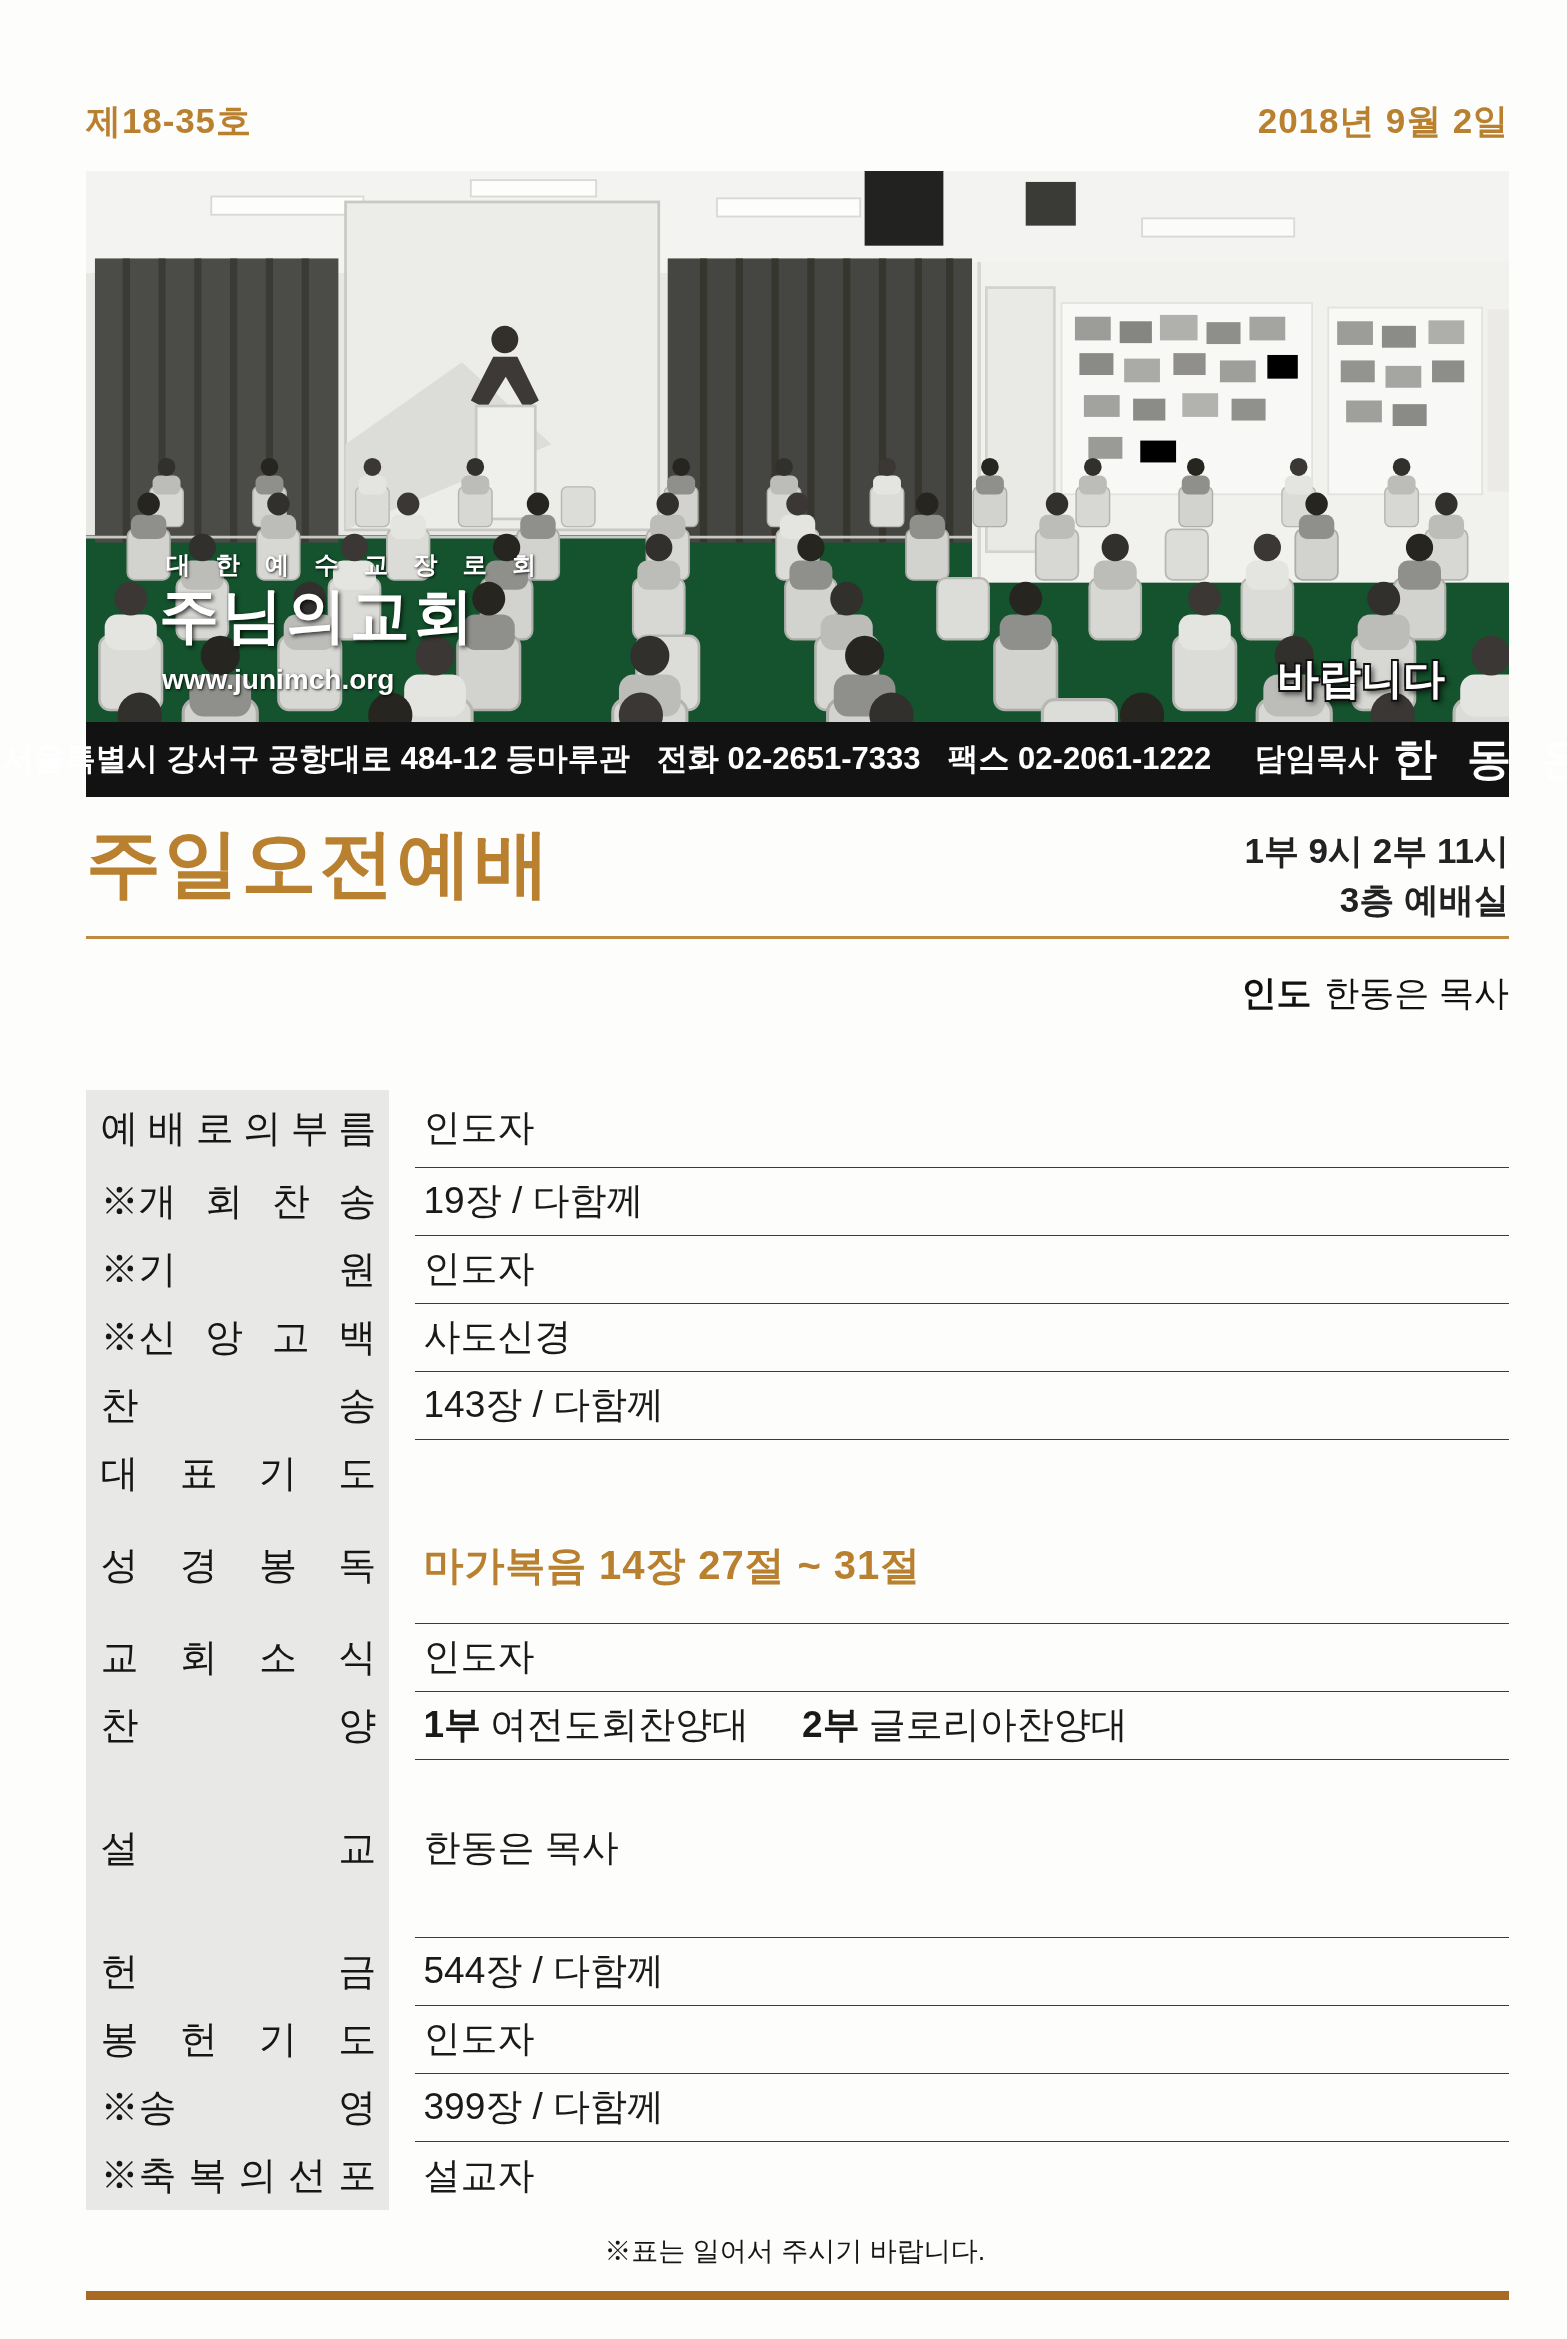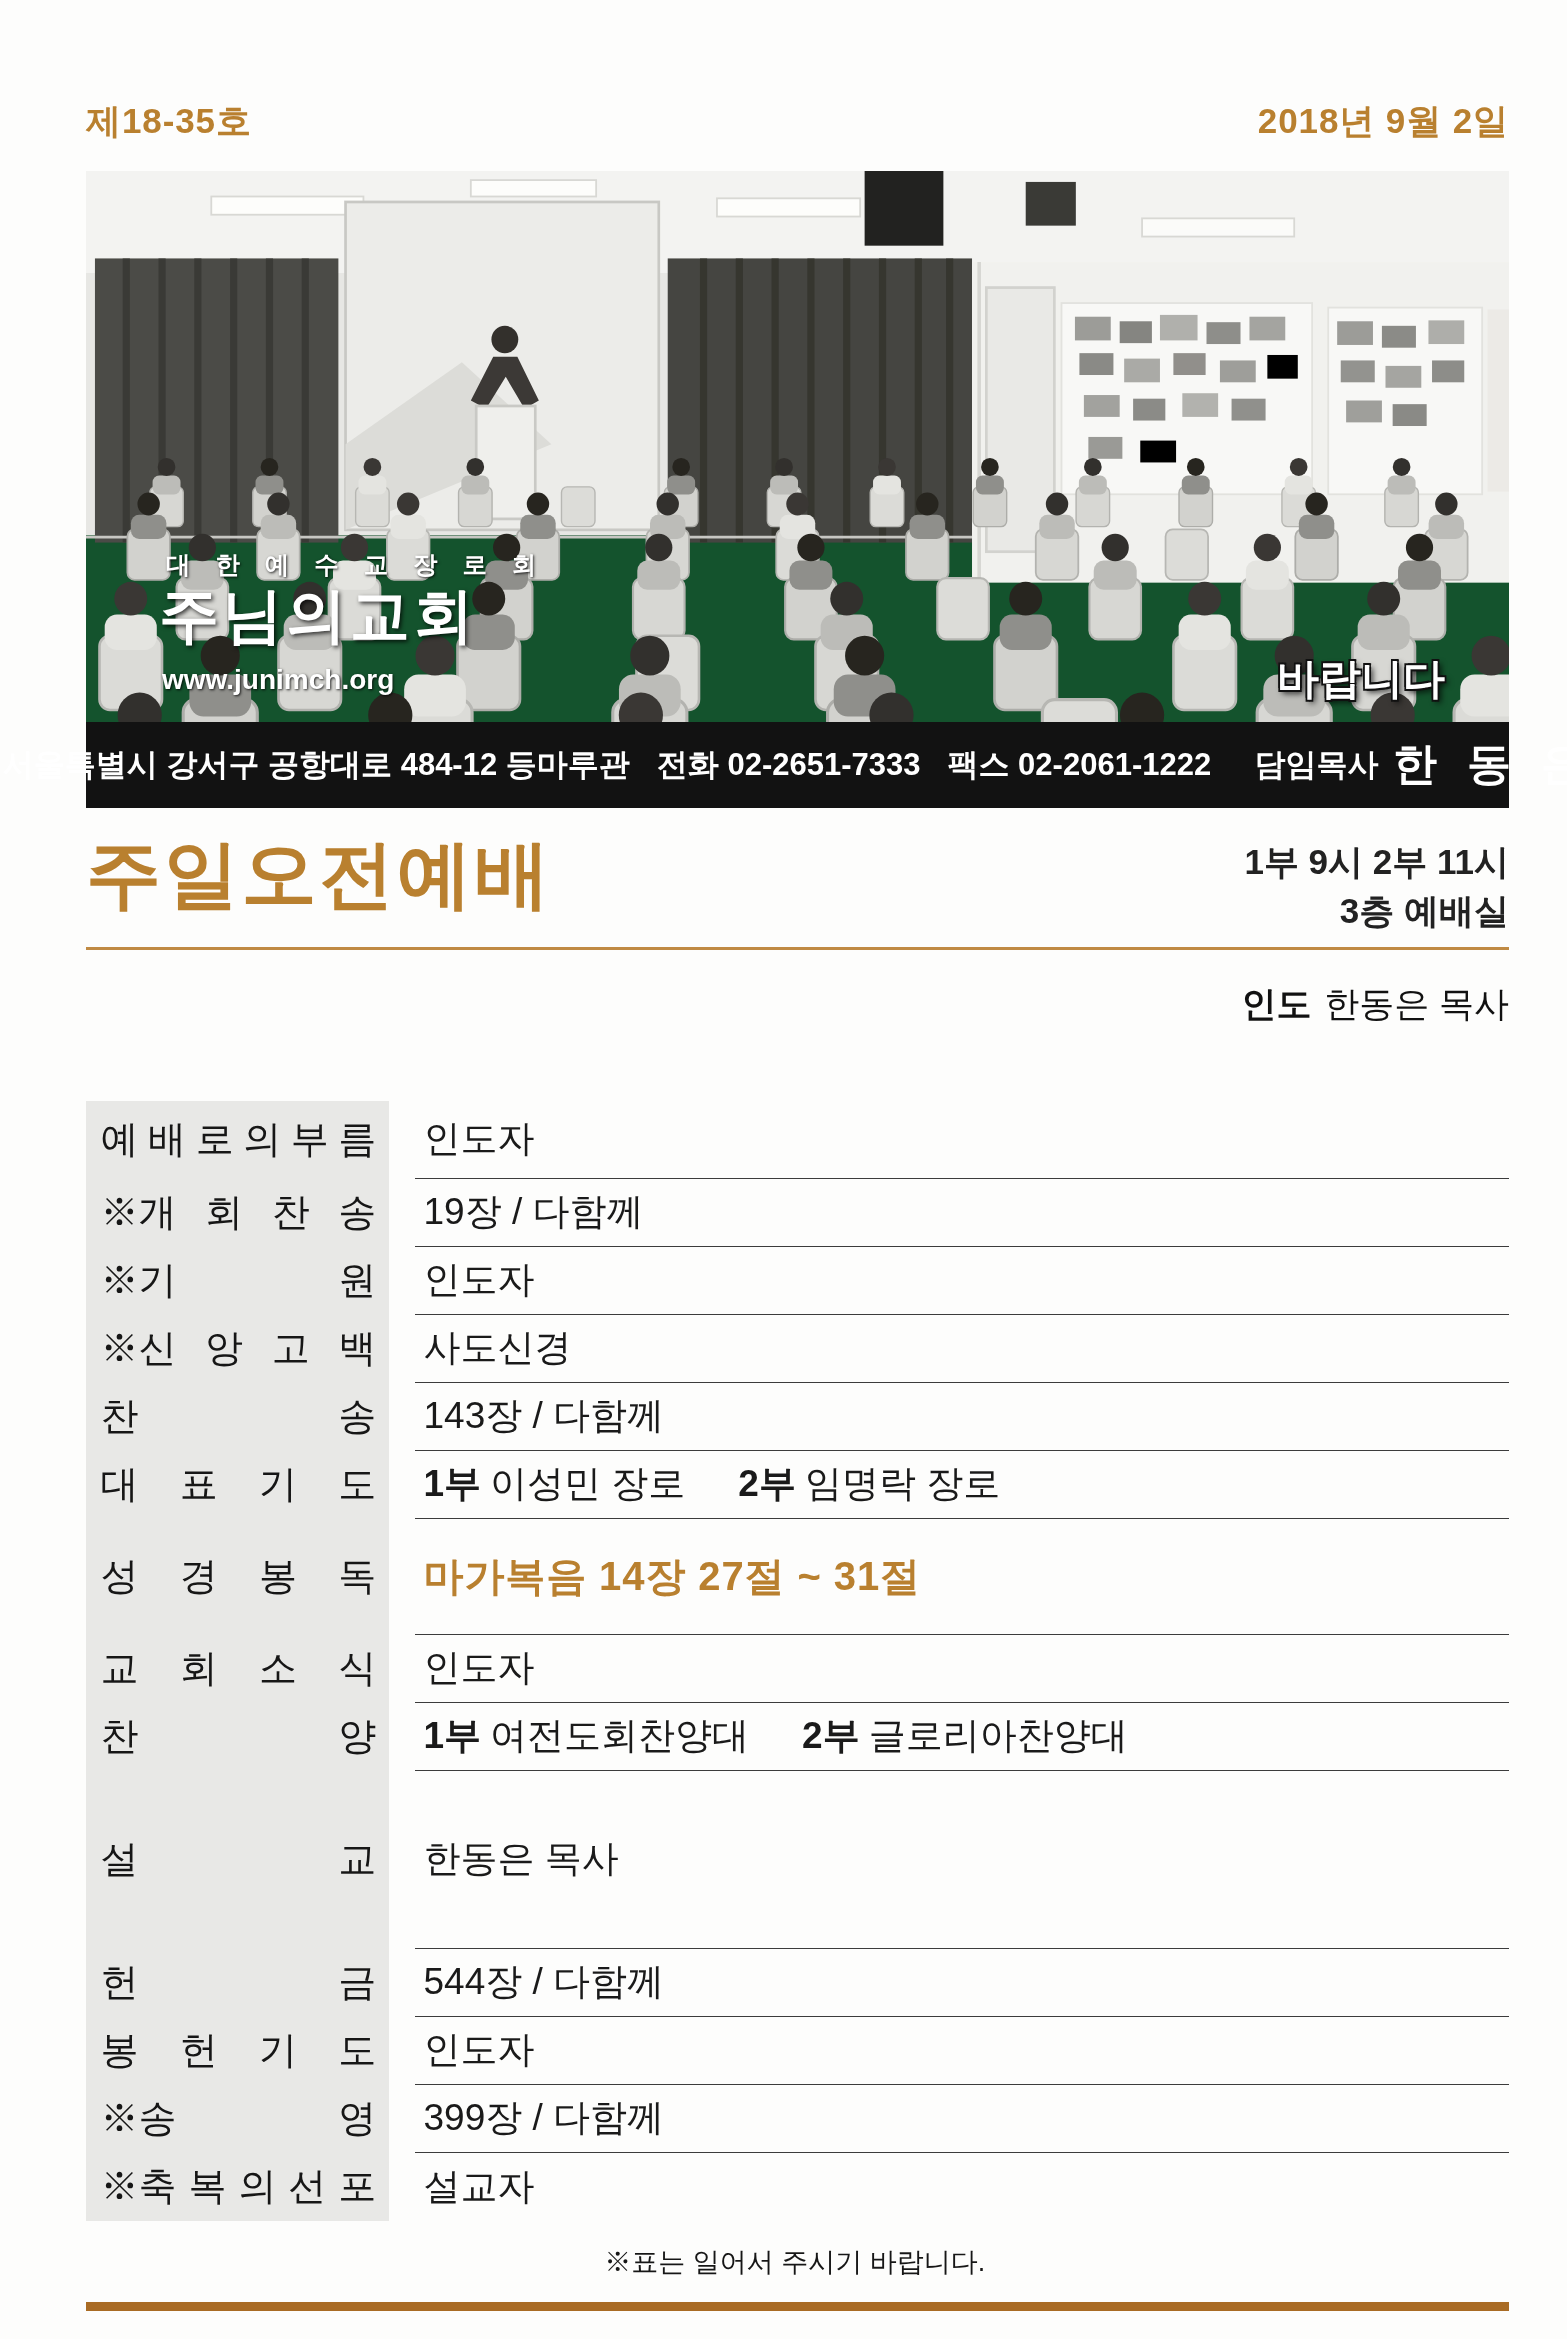--- a/index.html
+++ b/index.html
@@ -27,21 +27,21 @@
   .photo{position:relative;height:551px;overflow:hidden;background:#14532d;}
   .photo svg{display:block;width:100%;height:100%;}
   .ph-denom{position:absolute;left:80px;bottom:141px;font-size:24.5px;font-weight:700;
     color:#fff;letter-spacing:2.7px;word-spacing:12.7px;text-shadow:0.9px 0.9px 2.7px rgba(0,0,0,.85);}
   .ph-church{position:absolute;left:73px;bottom:65px;font-size:60px;font-weight:800;
     color:#fff;letter-spacing:3.6px;text-shadow:1.8px 1.8px 4.5px rgba(0,0,0,.75);}
   .ph-web{position:absolute;left:76px;bottom:25.5px;font-size:28px;font-weight:700;
     color:#fff;text-shadow:0.9px 0.9px 2.7px rgba(0,0,0,.85);}
   .ph-caption{position:absolute;right:64px;bottom:14.5px;font-size:42px;font-weight:800;color:#fff;
     text-shadow:1.8px 1.8px 0 #111,-1.8px -1.8px 0 #111,1.8px -1.8px 0 #111,-1.8px 1.8px 0 #111,2.7px 2.7px 6.4px #000;}
-  .addrbar{height:86px;background:#121212;color:#fff;display:flex;align-items:center;
+  .addrbar{height:75px;background:#121212;color:#fff;display:flex;align-items:center;
     justify-content:center;gap:27px;font-size:31px;font-weight:600;white-space:nowrap;}
   .addrbar .pastor-name{font-size:44px;font-weight:700;letter-spacing:7.3px;
     font-family:"DejaVu Serif", serif;}
   .addrbar .pastor-group{display:flex;align-items:center;gap:14.5px;margin-left:16.4px;}
   
   .title-row{margin-top:23.6px;display:flex;justify-content:space-between;align-items:flex-start;}
   .service-title{font-family:"DejaVu Serif", serif;font-size:75px;font-weight:700;
     color:var(--accent);letter-spacing:2.7px;line-height:1.15;}
   .schedule{text-align:right;font-size:35px;font-weight:600;line-height:1.42;color:#222;margin-top:5.5px;}
   .accent-hr{height:2.7px;background:var(--accent-rule);margin-top:11px;}
@@ -316,24 +316,20 @@
           <span>143장 / 다함께</span>
         </div>
       </div>
       <div class="row">
         <div class="label-cell">
           <span>대</span>
           <span>표</span>
           <span>기</span>
           <span>도</span>
         </div>
-        <div class="val-cell">
-          <span class="part"><b>1부</b>이성민 장로</span>
-          <span class="part"><b>2부</b>임명락 장로</span>
-        </div>
       </div>
       <div class="row scripture">
         <div class="label-cell">
           <span>성</span>
           <span>경</span>
           <span>봉</span>
           <span>독</span>
         </div>
         <div class="val-cell">
           <span class="accent-line">마가복음 14장 27절 ~ 31절</span>

